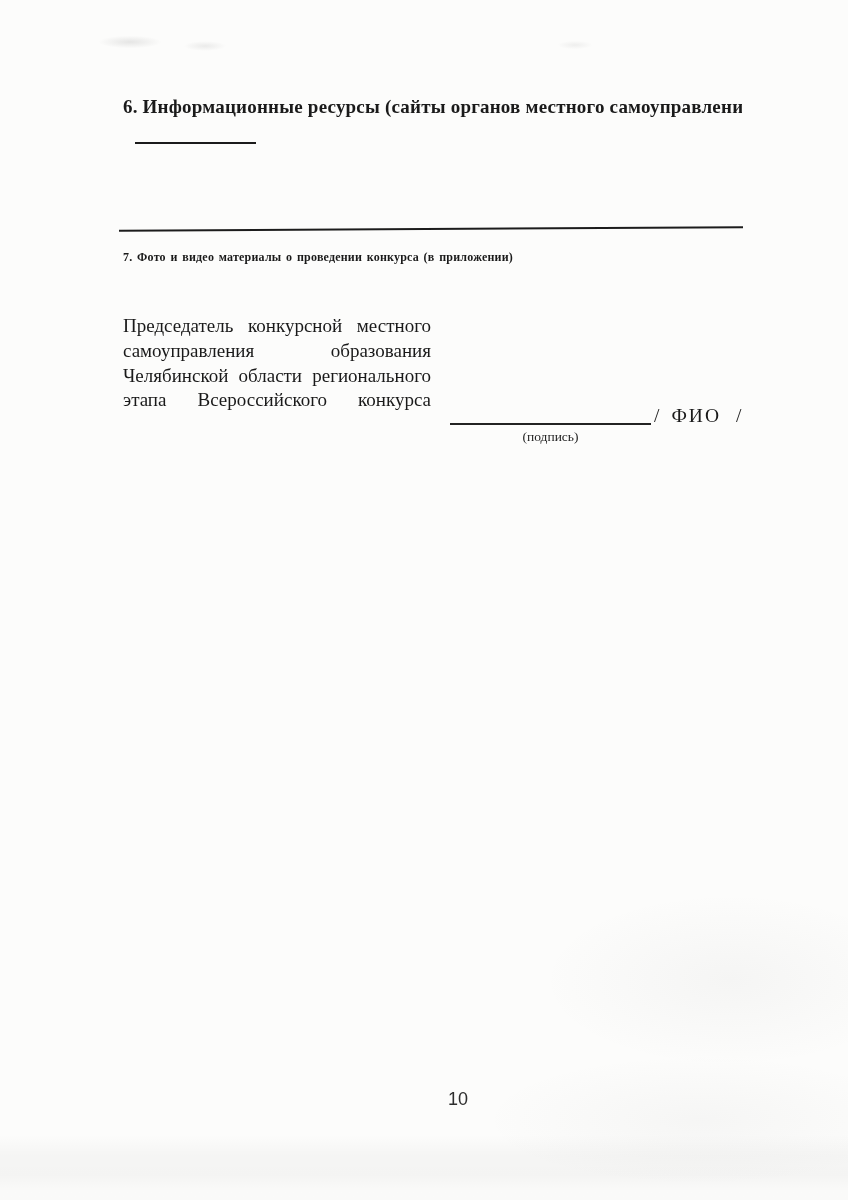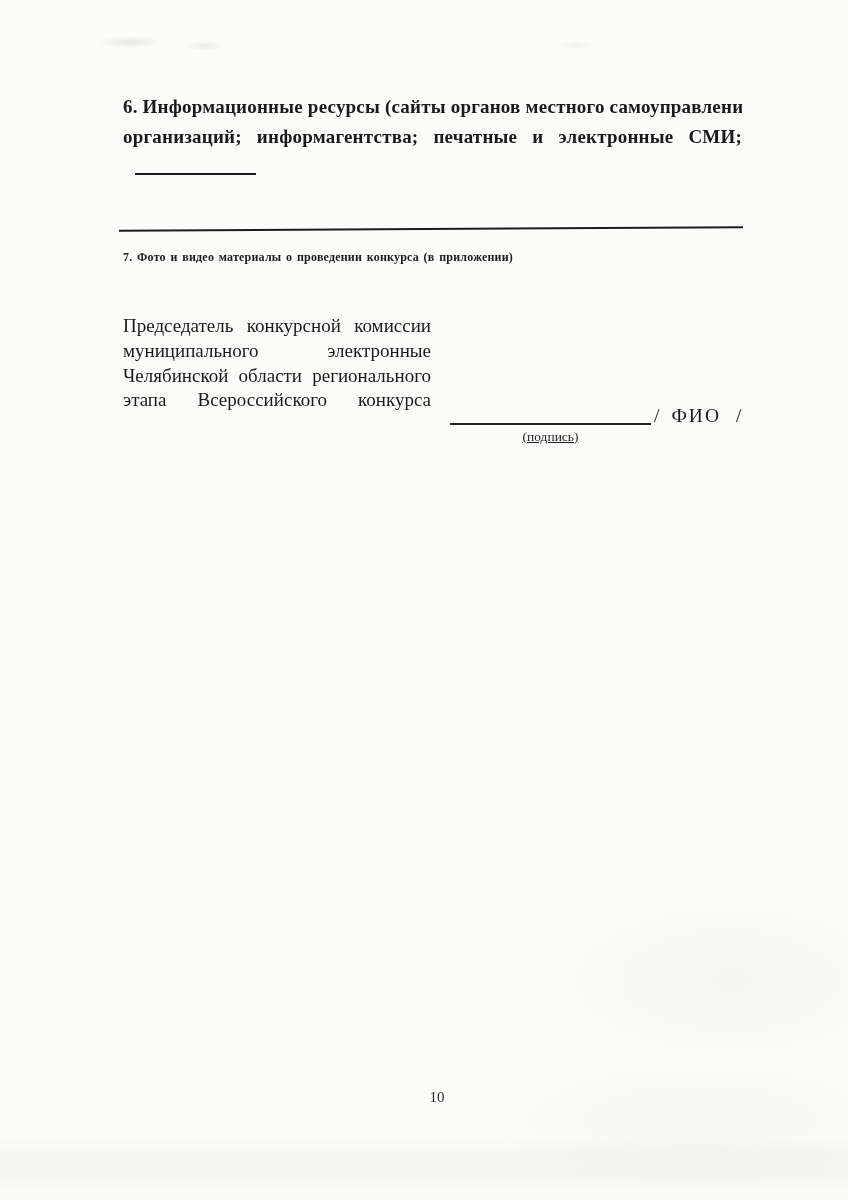--- a/index.html
+++ b/index.html
@@ -110,54 +110,52 @@
   }
   .sig-slash-1 { margin-left: 3px; }
   .sig-fio { margin-left: 12px; letter-spacing: 2px; }
   .sig-slash-2 { margin-left: 15px; }
   .sig-caption {
     width: 201px;
     text-align: center;
     font-size: 13.5px;
     margin-top: 2px;
     color: #252525;
-    text-decoration: underline;
   }
   
   .pagenum {
     position: absolute;
-    left: 421px;
+    left: 442px;
     top: 1089px;
     width: 32px;
     text-align: center;
-    font-family: Liberation Serif, serif;
-    font-size: 15px;
+    font-family: Liberation Sans, sans-serif;
+    font-size: 18px;
     color: #2d2d2d;
   }
 </style>
 </head>
 <body>
 
 <div class="page">
 
   <section class="para6">
     <div class="jline">6. Информационные ресурсы (сайты органов местного самоуправления,</div>
-    <div class="jline">организаций; информагентства; печатные и электронные СМИ;</div>
     <div class="jline last">
       <span class="blank-line"></span>
     </div>
   </section>
 
   <div class="rule"></div>
 
   <div class="para7">7. Фото и видео материалы о проведении конкурса (в приложении)</div>
 
   <section class="sigblock">
-    <div class="jline">Председатель конкурсной комиссии</div>
-    <div class="jline">муниципального электронные</div>
+    <div class="jline">Председатель конкурсной местного</div>
+    <div class="jline">самоуправления образования</div>
     <div class="jline">Челябинской области регионального</div>
     <div class="jline">этапа Всероссийского конкурса</div>
   </section>
 
   <div class="sigarea">
     <div class="sigrow">
       <span class="sig-underline"></span>
       <span class="sig-slash-1">/</span>
       <span class="sig-fio">ФИО</span>
       <span class="sig-slash-2">/</span>

